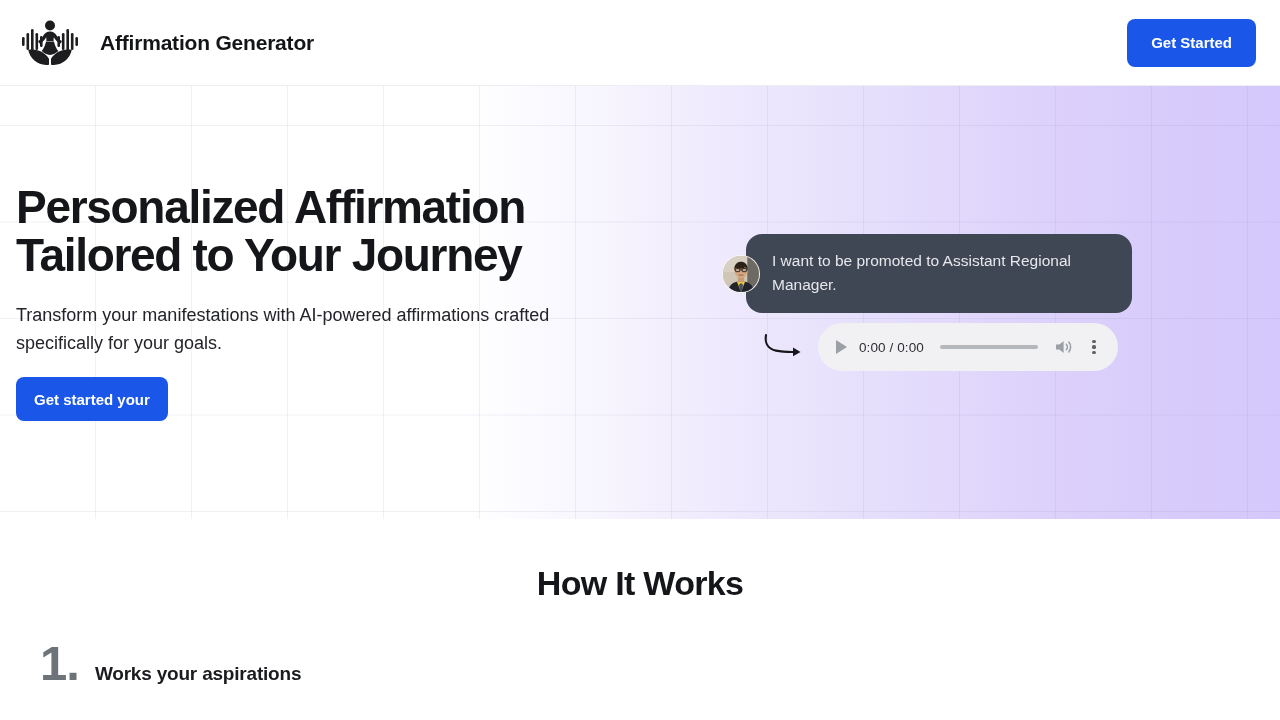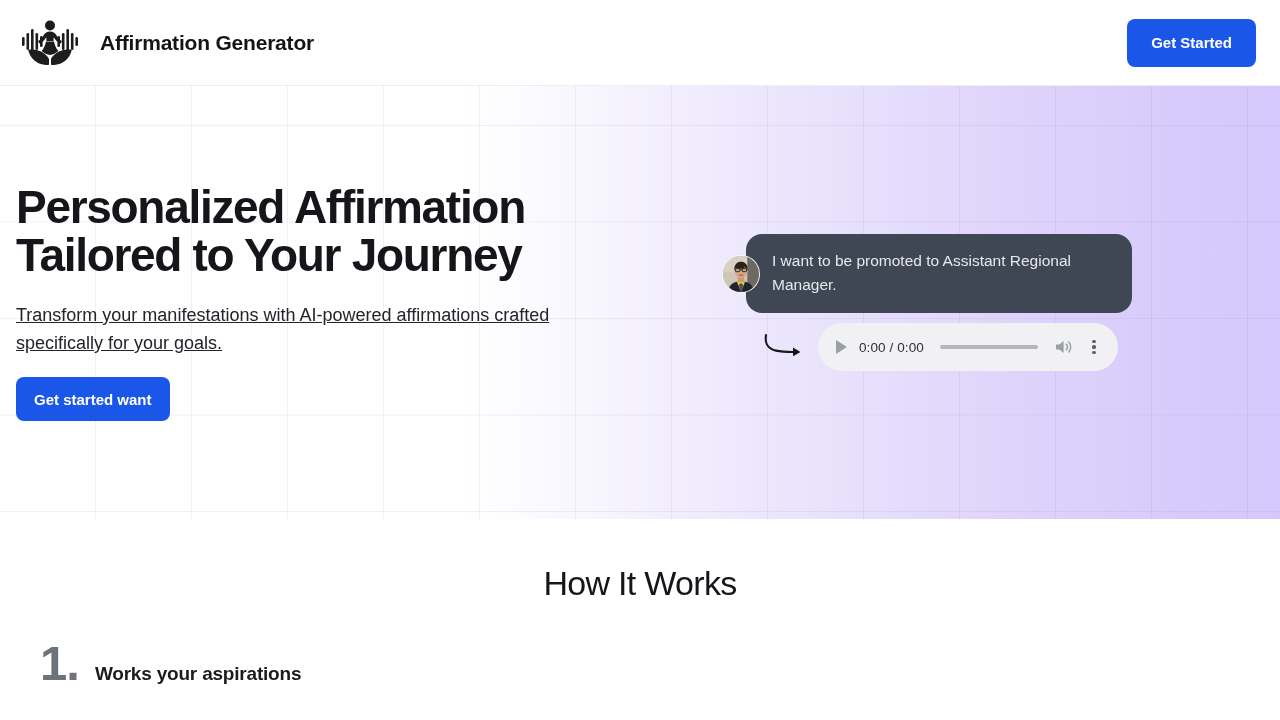--- a/index.html
+++ b/index.html
@@ -88,21 +88,20 @@
     color: #15161a;
     max-width: 640px;
   }
   .hero-sub {
     position: absolute;
     top: 215px; left: 16px;
     width: 600px;
     font-size: 18px;
     line-height: 28px;
     color: #23242a;
-    text-decoration: underline;
   }
   .btn-hero {
     position: absolute;
     top: 291px; left: 16px;
     height: 44px;
     padding: 0 18px;
     font-size: 15px;
   }
 
   
@@ -186,21 +185,21 @@
 
   
   .how {
     position: relative;
     background: #ffffff;
     padding-top: 45px;
   }
   .how-title {
     text-align: center;
     font-size: 34px;
-    font-weight: normal;
+    font-weight: bold;
     color: #15161a;
     letter-spacing: -0.7px;
   }
   .step {
     display: flex;
     align-items: baseline;
     margin-top: 36px;
     padding-left: 40px;
     gap: 16px;
   }
@@ -260,21 +259,21 @@
   <div class="hero-grid"></div>
   <div class="hero-inner">
 
     <h1 class="hero-title">
       <span>Personalized Affirmation</span><br>
       <span>Tailored to Your Journey</span>
     </h1>
 
     <p class="hero-sub">Transform your manifestations with AI-powered affirmations crafted specifically for your goals.</p>
 
-    <button class="btn-primary btn-hero">Get started want</button>
+    <button class="btn-primary btn-hero">Get started your</button>
 
     <div class="chat-row">
       <span class="avatar">
         <svg viewBox="0 0 40 40" xmlns="http://www.w3.org/2000/svg">
           <rect width="40" height="40" fill="#cfc6b5"></rect>
           <rect x="0" y="0" width="40" height="18" fill="#d8d0c2"></rect>
           <rect x="27" y="0" width="13" height="40" fill="#6d6a63"></rect>
 
           <path d="M6 40c0-8 5.5-12 14-12s14 4 14 12z" fill="#22242b"></path>
 

